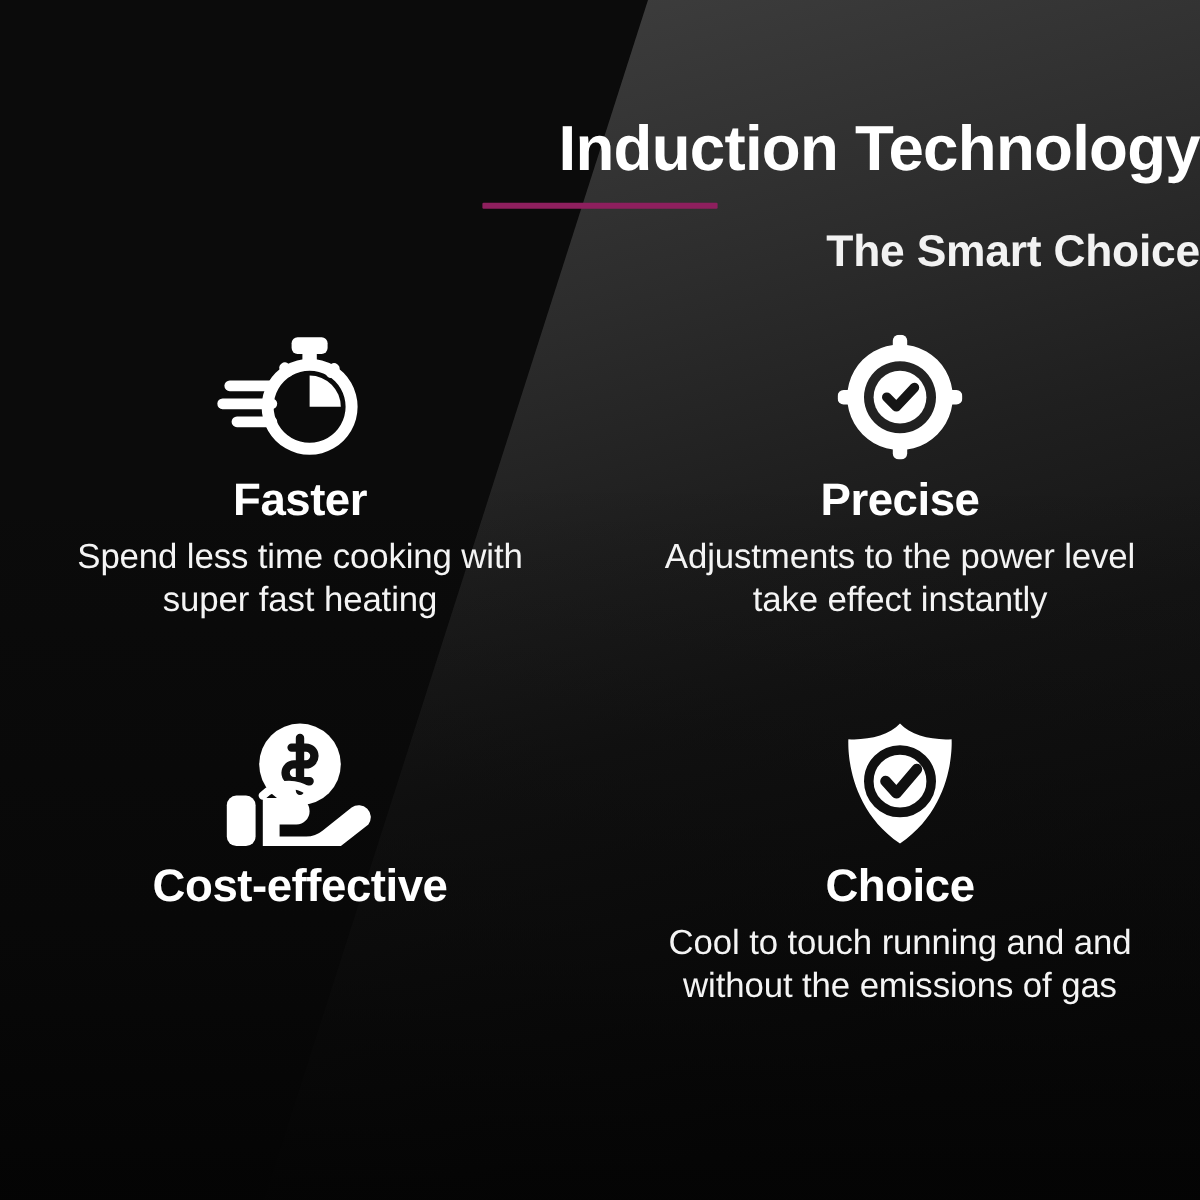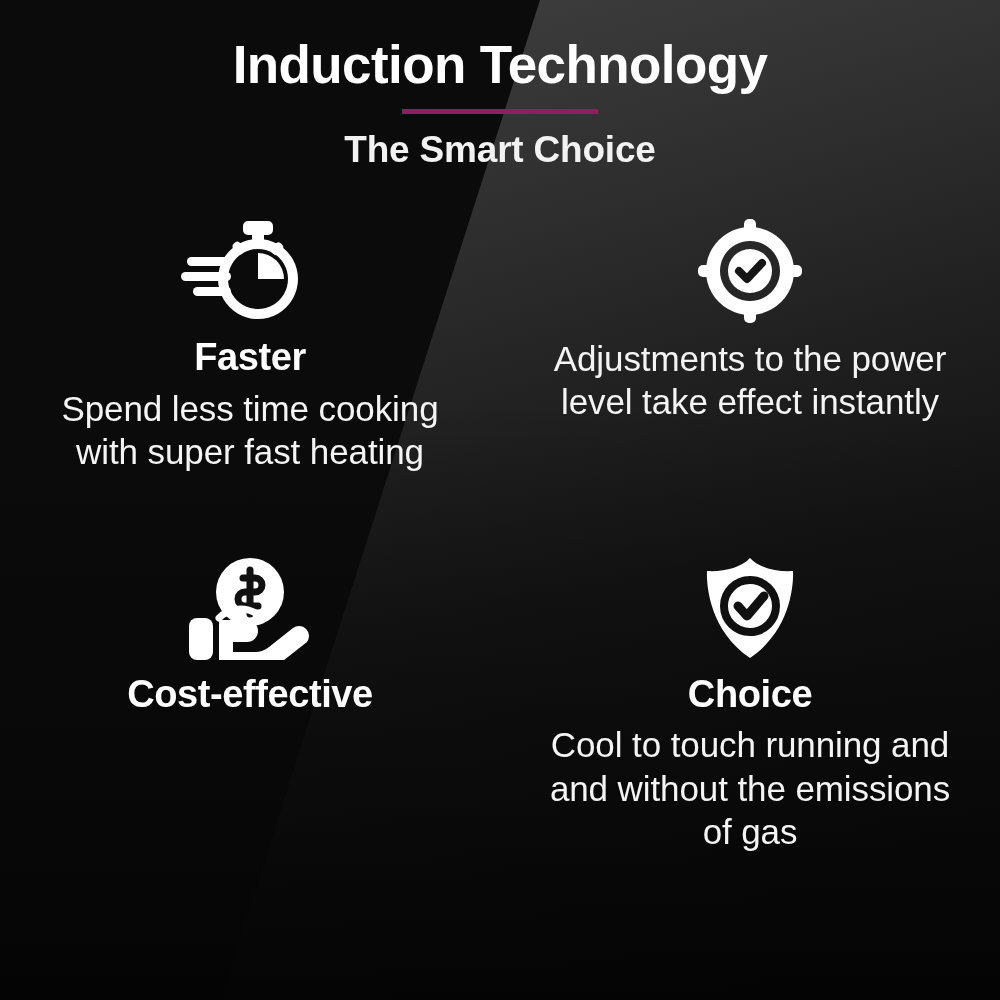--- a/index.html
+++ b/index.html
@@ -51,21 +51,21 @@
   .content {
     position:relative;
     z-index:5;
     width:1000px; height:1000px;
     display:flex;
     flex-direction:column;
     align-items:center;
   }
 
   
-  .header { width:100%; text-align:center; padding-top:38px; }
+  .header { width:100%; text-align:right; padding-top:98px; }
 
   .title {
     font-size:53px;
     font-weight:bold;
     color:#ffffff;
     letter-spacing:-0.6px;
     line-height:1.02;
   }
 
   .divider {
@@ -113,21 +113,21 @@
   .feature-title {
     font-size:38px;
     font-weight:bold;
     color:#ffffff;
     letter-spacing:-0.4px;
     line-height:1.1;
     margin-bottom:8px;
   }
 
   .feature-desc {
-    font-size:35px;
+    font-size:29px;
     font-weight:normal;
     color:#f4f4f4;
     line-height:1.24;
     letter-spacing:-0.1px;
     max-width:420px;
   }
 </style>
 </head>
 <body>
 
@@ -174,20 +174,21 @@
             <rect x="46" y="0" width="12" height="20" rx="5"></rect>
             <rect x="46" y="84" width="12" height="20" rx="5"></rect>
             <rect x="0" y="46" width="20" height="12" rx="5"></rect>
             <rect x="84" y="46" width="20" height="12" rx="5"></rect>
             <path d="M52 8 a44 44 0 1 0 .001 0 z
                      M52 22 a30 30 0 1 1 -.001 0 z" fill-rule="evenodd"></path>
             <circle cx="52" cy="52" r="22"></circle>
             <path d="M41 52 L49 60 L64 44" fill="none" stroke="#151515" stroke-width="8" stroke-linecap="round" stroke-linejoin="round"></path>
           </svg>
         </div>
+        <div class="feature-title">Precise</div>
         <div class="feature-desc">Adjustments to the power level take effect instantly</div>
       </div>
 
       <div class="feature">
         <div class="feature-icon">
           <svg width="126" height="104" viewBox="0 0 126 104" fill="#ffffff" aria-hidden="true">
             <circle cx="63" cy="36" r="34"></circle>
             <path d="M63 14 L63 58 M56 22 h12 a7 7 0 0 1 0 14 h-10 a7 7 0 0 0 0 14 h13" fill="none" stroke="#101010" stroke-width="7" stroke-linecap="round" stroke-linejoin="round"></path>
             <rect x="2" y="62" width="24" height="42" rx="8"></rect>
             <path d="M32 64 h28 a11 11 0 0 1 0 22 H46 v10 h22 a22 22 0 0 0 14-5

